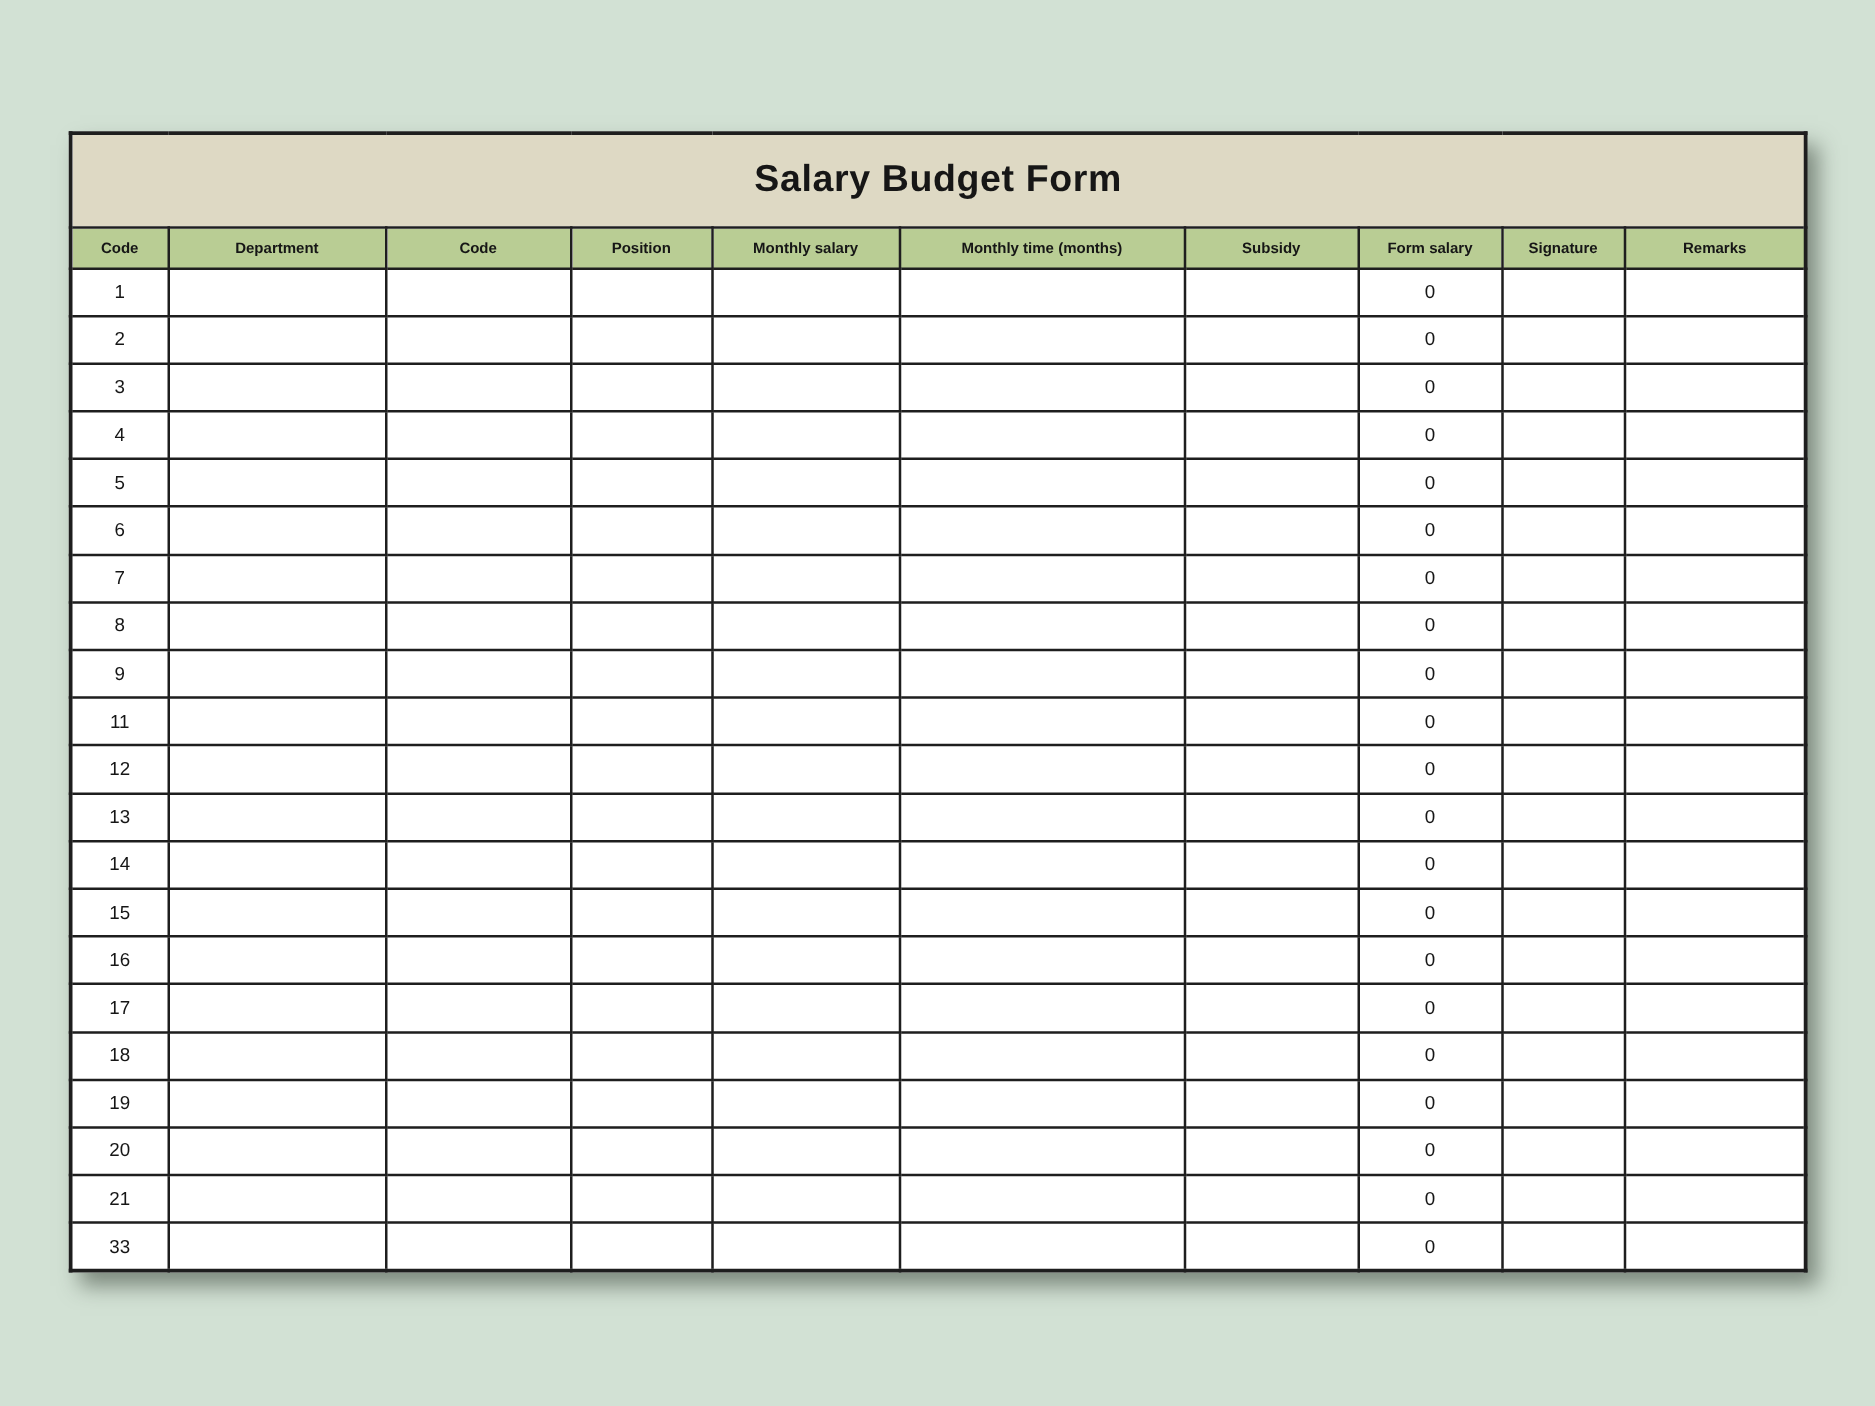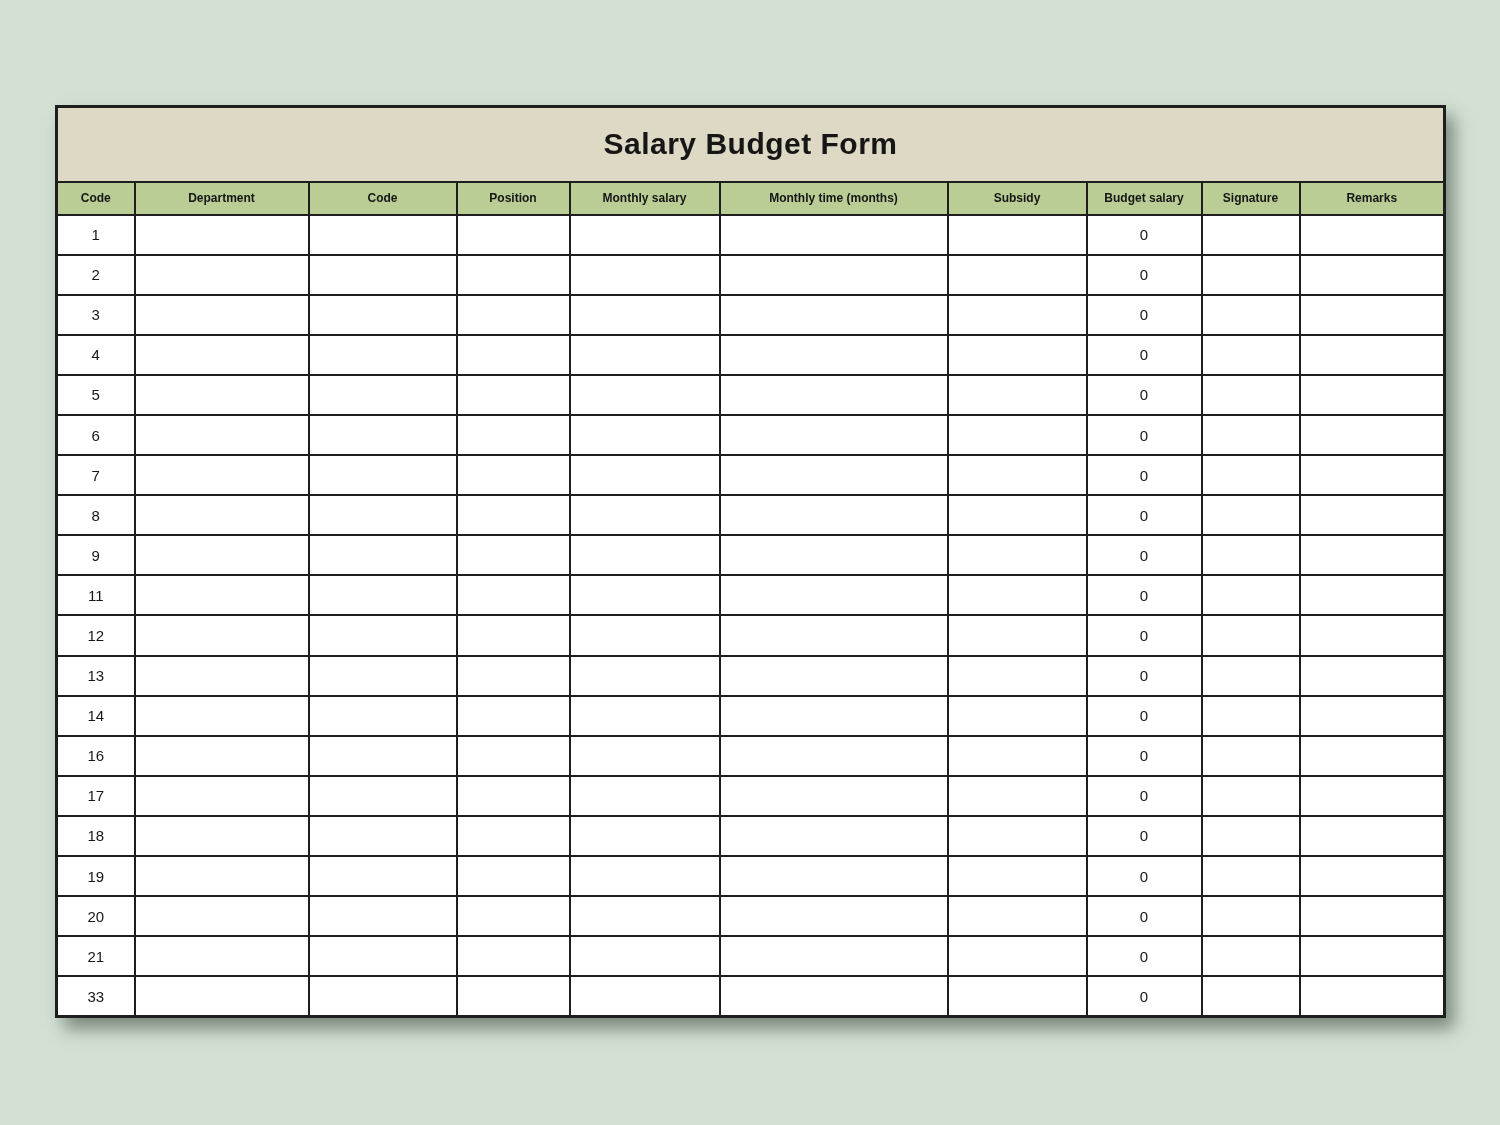--- a/index.html
+++ b/index.html
@@ -83,21 +83,21 @@
         <td colspan="10">Salary Budget Form</td>
       </tr>
       <tr class="header-row">
           <th>Code</th>
           <th>Department</th>
           <th>Code</th>
           <th>Position</th>
           <th>Monthly salary</th>
           <th>Monthly time (months)</th>
           <th>Subsidy</th>
-          <th>Budget salary</th>
+          <th>Form salary</th>
           <th>Signature</th>
           <th>Remarks</th>
         </tr>
     </thead>
     <tbody>
         <tr>
           <td>1</td>
           <td></td>
           <td></td>
           <td></td>
@@ -235,20 +235,32 @@
           <td></td>
           <td></td>
           <td></td>
           <td></td>
           <td>0</td>
           <td></td>
           <td></td>
         </tr>
         <tr>
           <td>14</td>
+          <td></td>
+          <td></td>
+          <td></td>
+          <td></td>
+          <td></td>
+          <td></td>
+          <td>0</td>
+          <td></td>
+          <td></td>
+        </tr>
+        <tr>
+          <td>15</td>
           <td></td>
           <td></td>
           <td></td>
           <td></td>
           <td></td>
           <td></td>
           <td>0</td>
           <td></td>
           <td></td>
         </tr>

